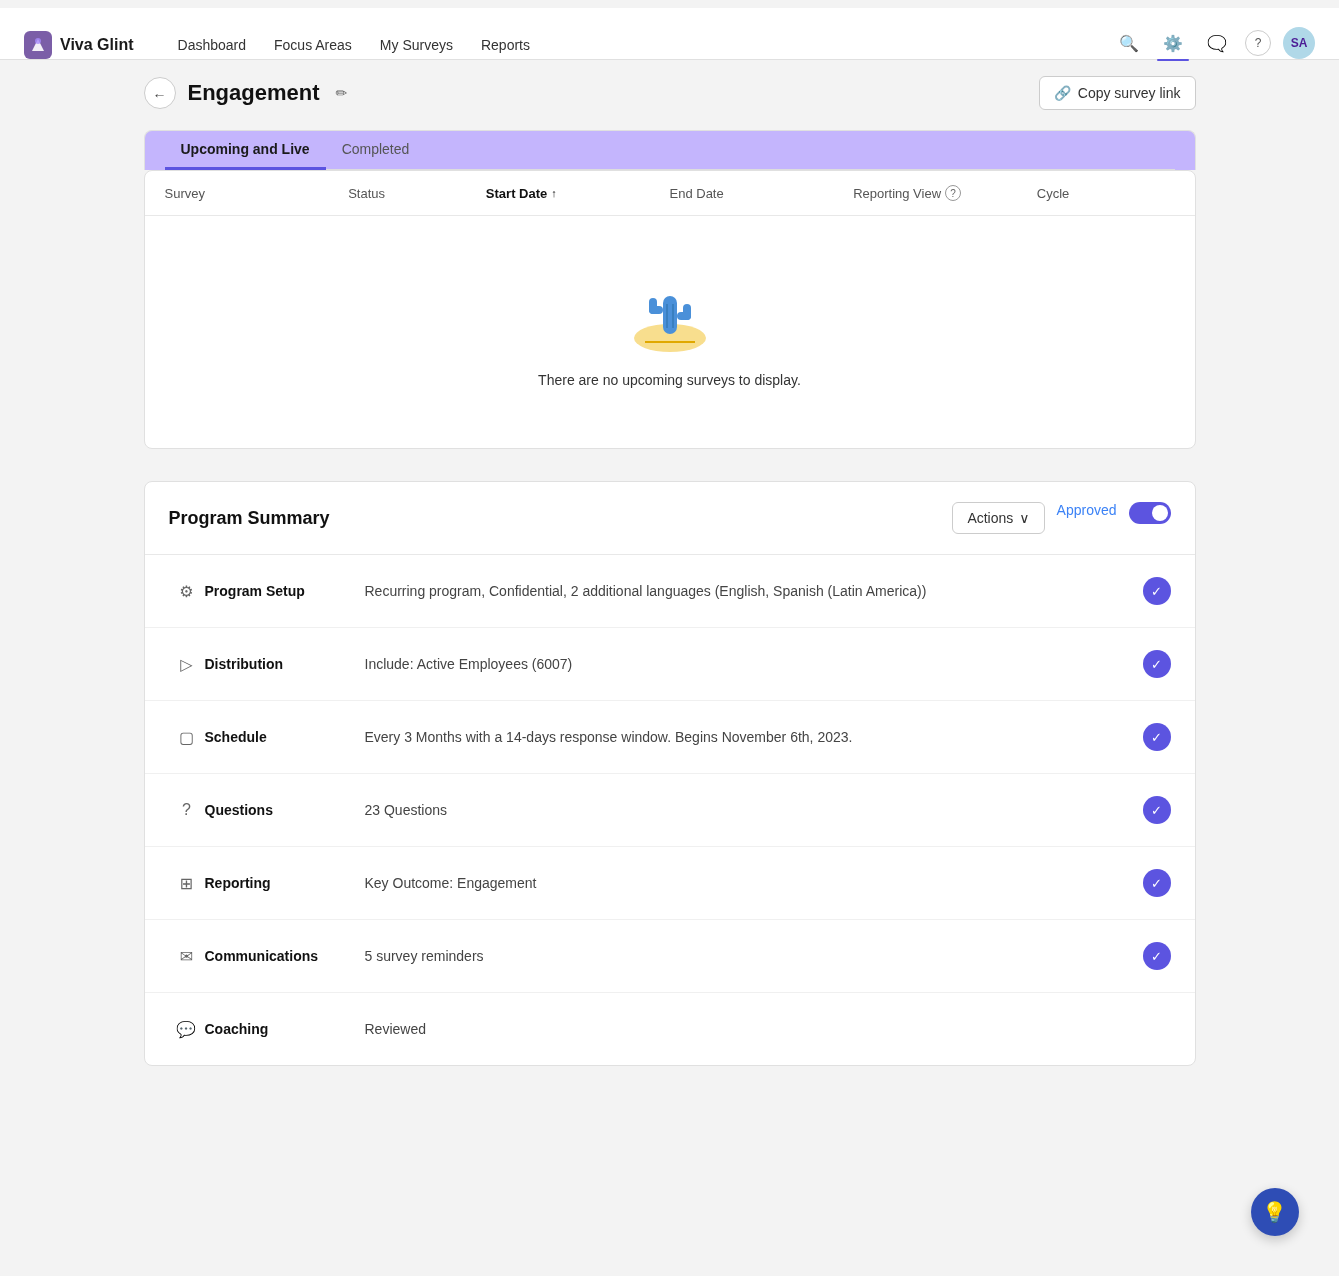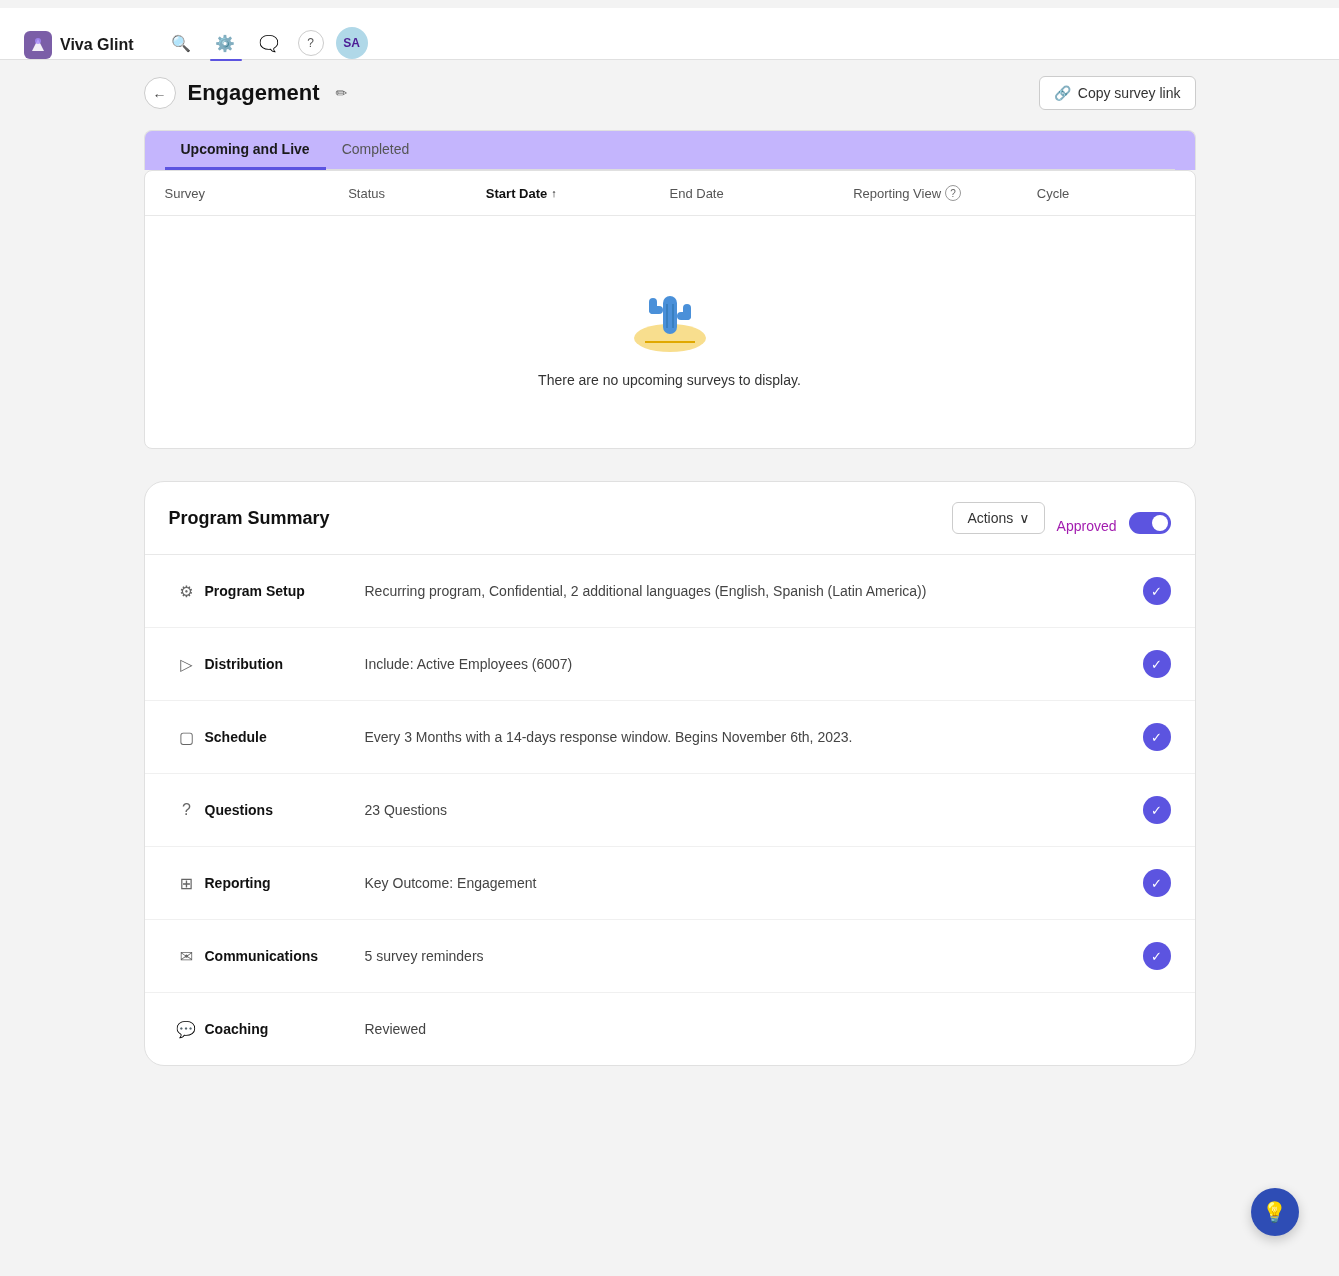--- a/index.html
+++ b/index.html
@@ -203,56 +203,56 @@
     }
     .empty-text {
       font-size: 14px;
       font-weight: 500;
       color: #333;
     }
 
     
     .program-summary-section {
       background: #fff;
-      border-radius: 20px;
+      border-radius: 8px;
       border: 1px solid #e0e0e0;
       overflow: hidden;
     }
     .program-summary-header {
       display: flex;
       align-items: center;
       justify-content: space-between;
       padding: 20px 24px;
       border-bottom: 1px solid #e8e8e8;
     }
     .program-summary-title {
       font-size: 18px;
       font-weight: 600;
       color: #111;
     }
     .program-summary-controls {
       display: flex;
-      align-items: flex-end;
+      align-items: flex-start;
       gap: 12px;
     }
     .actions-btn {
       display: flex;
       align-items: center;
       gap: 6px;
       padding: 7px 14px;
       border: 1px solid #ccc;
       background: #fff;
       border-radius: 6px;
       cursor: pointer;
       font-size: 14px;
       color: #333;
     }
     .approved-label {
       font-size: 14px;
-      color: #a21caf;
+      color: #3b82f6;
     }
     .toggle-switch {
       width: 42px;
       height: 22px;
       background: #5c54e0;
       border-radius: 11px;
       position: relative;
       cursor: pointer;
     }
     .toggle-switch::after {
@@ -339,20 +339,26 @@
 <body>
 
 <nav class="topnav">
   <div class="topnav-logo">
     <svg class="logo-icon" viewBox="0 0 28 28" xmlns="http://www.w3.org/2000/svg">
       <rect width="28" height="28" rx="6" fill="#7b5ea7"></rect>
       <polygon points="8,20 14,8 20,20" fill="#fff" opacity="0.9"></polygon>
       <circle cx="14" cy="10" r="3" fill="#a78bfa" opacity="0.8"></circle>
     </svg>
     <span>Viva Glint</span>
+  </div>
+  <div class="topnav-links">
+    <a class="topnav-link">Dashboard</a>
+    <a class="topnav-link">Focus Areas</a>
+    <a class="topnav-link">My Surveys</a>
+    <a class="topnav-link">Reports</a>
   </div>
   <div class="topnav-actions">
     <button class="nav-icon-btn" title="Search">🔍</button>
     <button class="nav-icon-btn active" title="Settings">⚙️</button>
     <button class="nav-icon-btn" title="Messages">🗨️</button>
     <button class="nav-icon-btn" title="Help" style="border:1px solid #ccc; border-radius:50%; width:26px; height:26px; font-size:12px;">?</button>
     <div class="avatar">SA</div>
   </div>
 </nav>
 

